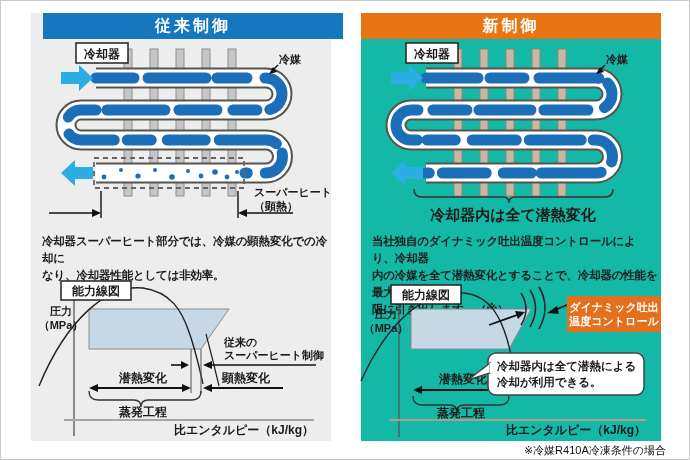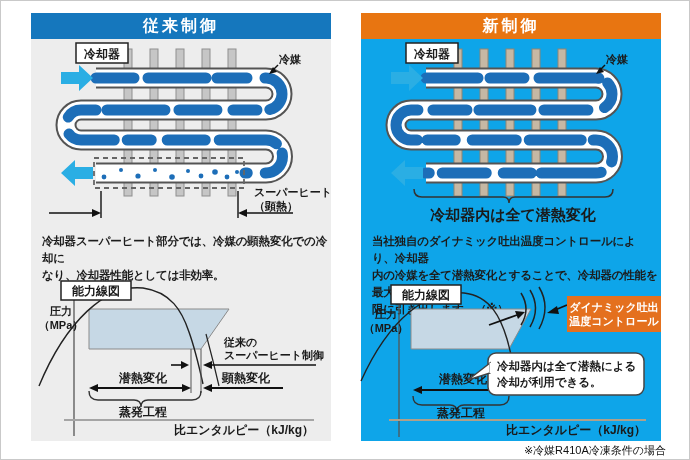--- a/index.html
+++ b/index.html
@@ -1,23 +1,23 @@
 <!DOCTYPE html>
 <html><head>
 <meta charset="utf-8">
 <style>
   html,body{margin:0;padding:0;background:#fff;}
   .frame{position:relative;width:690px;height:460px;background:#ffffff;border:1px solid #c9c9c9;
          box-sizing:border-box;font-family:"Liberation Sans","DejaVu Sans",sans-serif;overflow:hidden;}
   .panel{position:absolute;top:12px;width:300px;height:428px;}
   .panel.left{left:30px;background:#ededed;}
-  .panel.right{left:360px;background:#0ea5e9;}
+  .panel.right{left:360px;background:#14b8a6;}
   .panel-header{position:absolute;top:0;left:0;width:300px;height:26px;line-height:26px;
          text-align:center;color:#fff;font-size:16px;font-weight:bold;letter-spacing:3px;}
-  .panel.left .panel-header{background:#1577bd;}
+  .panel.left .panel-header{background:#1577bd;margin-left:12px;}
   .panel.right .panel-header{background:#e87511;}
   .coil-svg{position:absolute;top:26px;left:0;overflow:visible;}
   .chart-svg{position:absolute;left:0;overflow:visible;}
   .panel.left .chart-svg{top:253px;}
   .panel.right .chart-svg{top:256px;}
   .desc{position:absolute;top:220px;left:11px;width:286px;font-size:11.5px;font-weight:bold;
         color:#1c1c1c;line-height:17px;white-space:pre-line;letter-spacing:-0.2px;}
   .footnote{position:absolute;top:442px;left:360px;width:305px;text-align:right;
         font-size:11px;font-weight:normal;color:#111;}
   svg text{fill:#1a1a1a;font-weight:bold;font-family:"Liberation Sans","DejaVu Sans",sans-serif;}

